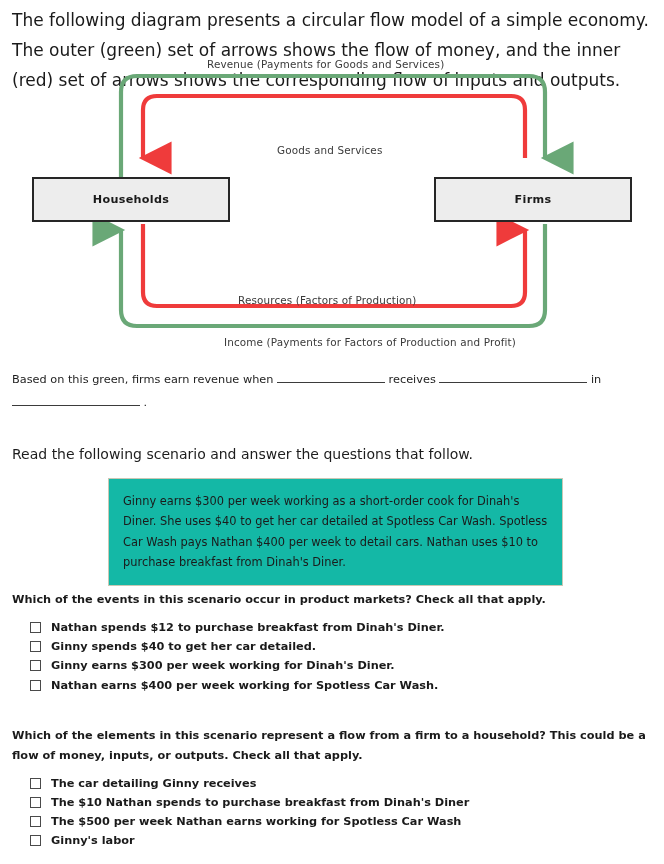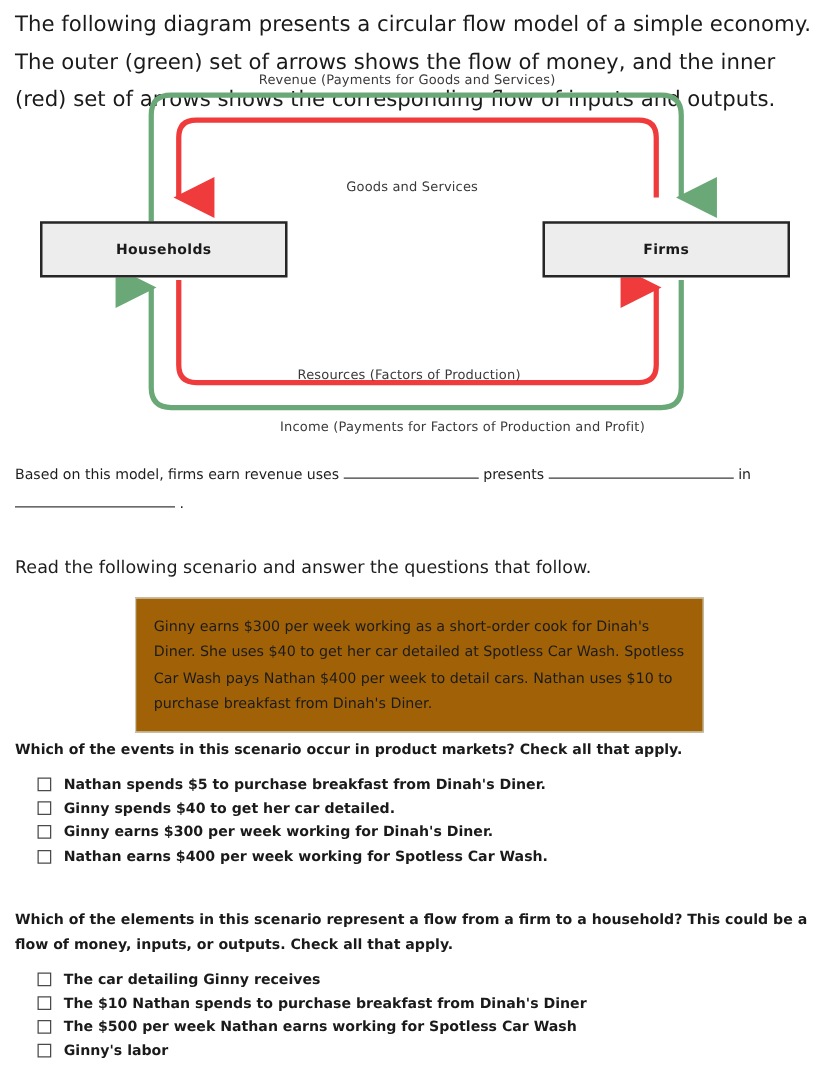--- a/index.html
+++ b/index.html
@@ -91,21 +91,21 @@
     left: 12px;
     top: 446px;
     font-size: 14px;
   }
   .scenario-box {
     position: absolute;
     left: 108px;
     top: 478px;
     width: 455px;
     box-sizing: border-box;
-    background: #a16207;
+    background: #14b8a6;
     border: 1px solid #c9c8b4;
     padding: 12px 14px 13px 14px;
     font-size: 11.4px;
     line-height: 1.78;
     color: #1b1b1b;
   }
 
   
   .q-block { position: absolute; left: 12px; width: 640px; font-weight: bold; }
   .q-one   { top: 590px; }
@@ -166,39 +166,39 @@
   <div class="dlabel lbl-revenue">Revenue (Payments for Goods and Services)</div>
   <div class="dlabel lbl-goods">Goods and Services</div>
   <div class="dlabel lbl-resources">Resources (Factors of Production)</div>
   <div class="dlabel lbl-income">Income (Payments for Factors of Production and Profit)</div>
 
   <div class="entity-box box-households">Households</div>
   <div class="entity-box box-firms">Firms</div>
 </div>
 
 <div class="fillin">
-  <span>Based on this model, firms earn revenue uses</span>
+  <span>Based on this green, firms earn revenue when</span>
   <span class="blank blank-a"></span>
-  <span>presents</span>
+  <span>receives</span>
   <span class="blank blank-b"></span>
   <span>in</span>
   <br>
   <span class="blank blank-c"></span>
   <span>.</span>
 </div>
 
 <div class="read-line">Read the following scenario and answer the questions that follow.</div>
 <div class="scenario-box">Ginny earns $300 per week working as a short-order cook for Dinah's Diner. She uses $40 to get her car detailed at Spotless Car Wash. Spotless Car Wash pays Nathan $400 per week to detail cars. Nathan uses $10 to purchase breakfast from Dinah's Diner.</div>
 
 <div class="q-block q-one">
   <div class="q-prompt">Which of the events in this scenario occur in product markets? Check all that apply.</div>
   <ul class="opt-list">
     <li class="opt-row">
       <span class="cbox"></span>
-      <span class="opt-label">Nathan spends $5 to purchase breakfast from Dinah's Diner.</span>
+      <span class="opt-label">Nathan spends $12 to purchase breakfast from Dinah's Diner.</span>
     </li>
     <li class="opt-row">
       <span class="cbox"></span>
       <span class="opt-label">Ginny spends $40 to get her car detailed.</span>
     </li>
     <li class="opt-row">
       <span class="cbox"></span>
       <span class="opt-label">Ginny earns $300 per week working for Dinah's Diner.</span>
     </li>
     <li class="opt-row">

